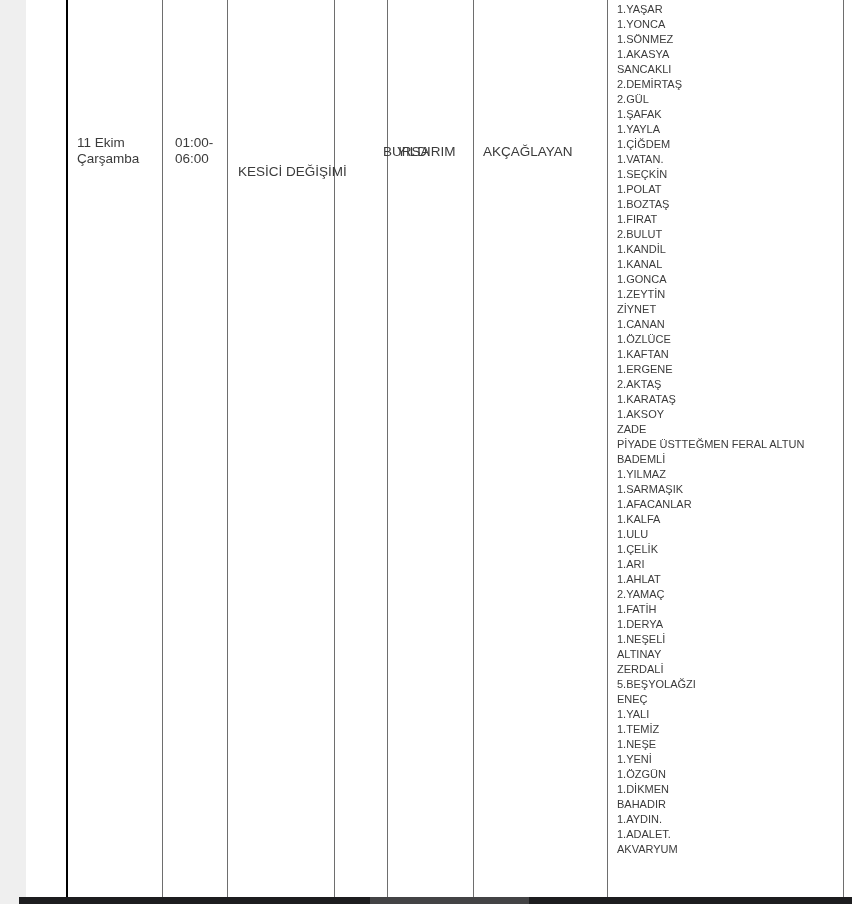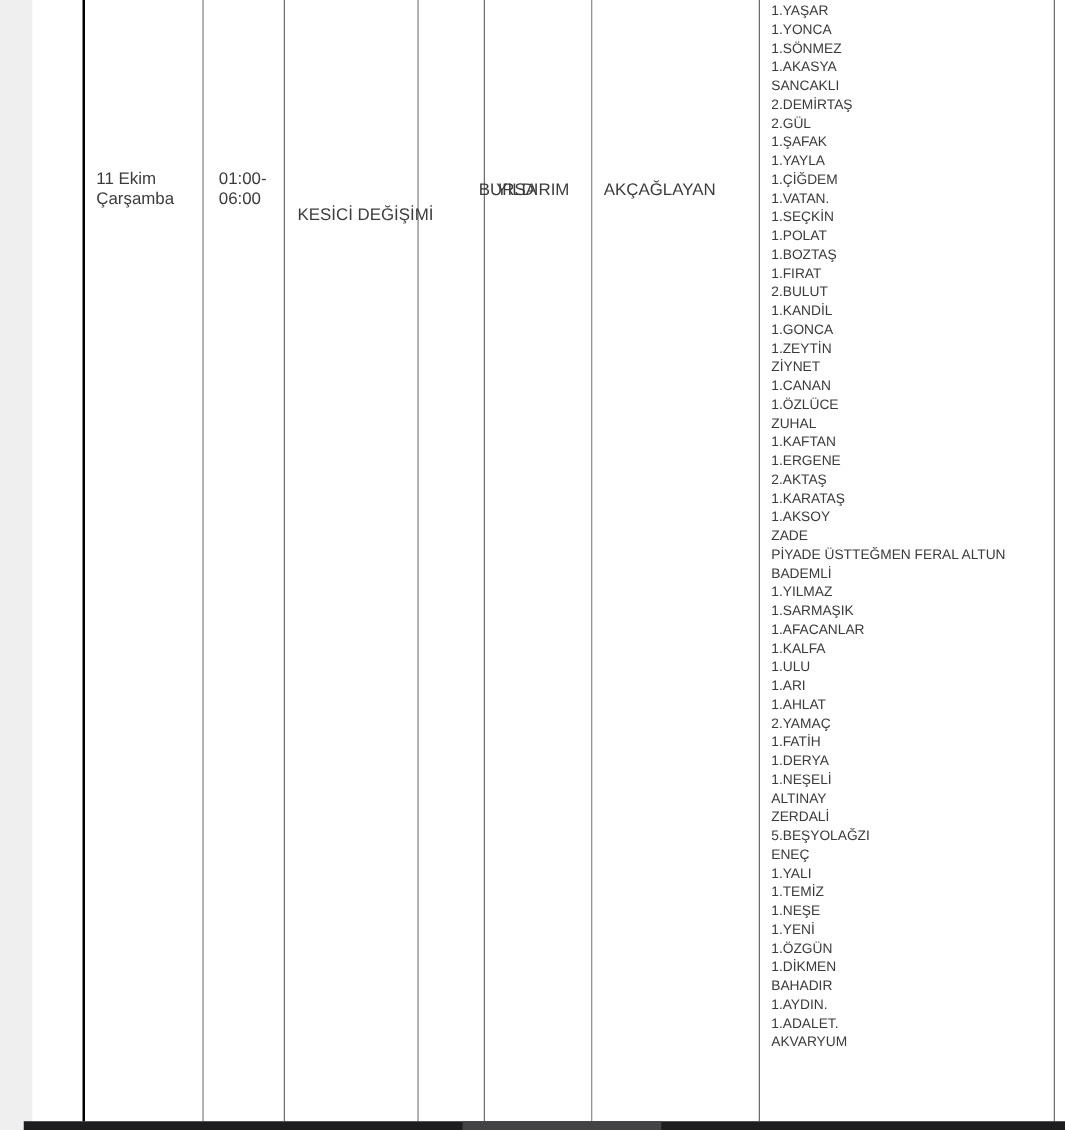--- a/index.html
+++ b/index.html
@@ -115,39 +115,40 @@
         <div>1.ŞAFAK</div>
         <div>1.YAYLA</div>
         <div>1.ÇİĞDEM</div>
         <div>1.VATAN.</div>
         <div>1.SEÇKİN</div>
         <div>1.POLAT</div>
         <div>1.BOZTAŞ</div>
         <div>1.FIRAT</div>
         <div>2.BULUT</div>
         <div>1.KANDİL</div>
+        <div>1.KANAL</div>
         <div>1.GONCA</div>
         <div>1.ZEYTİN</div>
         <div>ZİYNET</div>
         <div>1.CANAN</div>
         <div>1.ÖZLÜCE</div>
-        <div>ZUHAL</div>
         <div>1.KAFTAN</div>
         <div>1.ERGENE</div>
         <div>2.AKTAŞ</div>
         <div>1.KARATAŞ</div>
         <div>1.AKSOY</div>
         <div>ZADE</div>
         <div>PİYADE ÜSTTEĞMEN FERAL ALTUN</div>
         <div>BADEMLİ</div>
         <div>1.YILMAZ</div>
         <div>1.SARMAŞIK</div>
         <div>1.AFACANLAR</div>
         <div>1.KALFA</div>
         <div>1.ULU</div>
+        <div>1.ÇELİK</div>
         <div>1.ARI</div>
         <div>1.AHLAT</div>
         <div>2.YAMAÇ</div>
         <div>1.FATİH</div>
         <div>1.DERYA</div>
         <div>1.NEŞELİ</div>
         <div>ALTINAY</div>
         <div>ZERDALİ</div>
         <div>5.BEŞYOLAĞZI</div>
         <div>ENEÇ</div>

